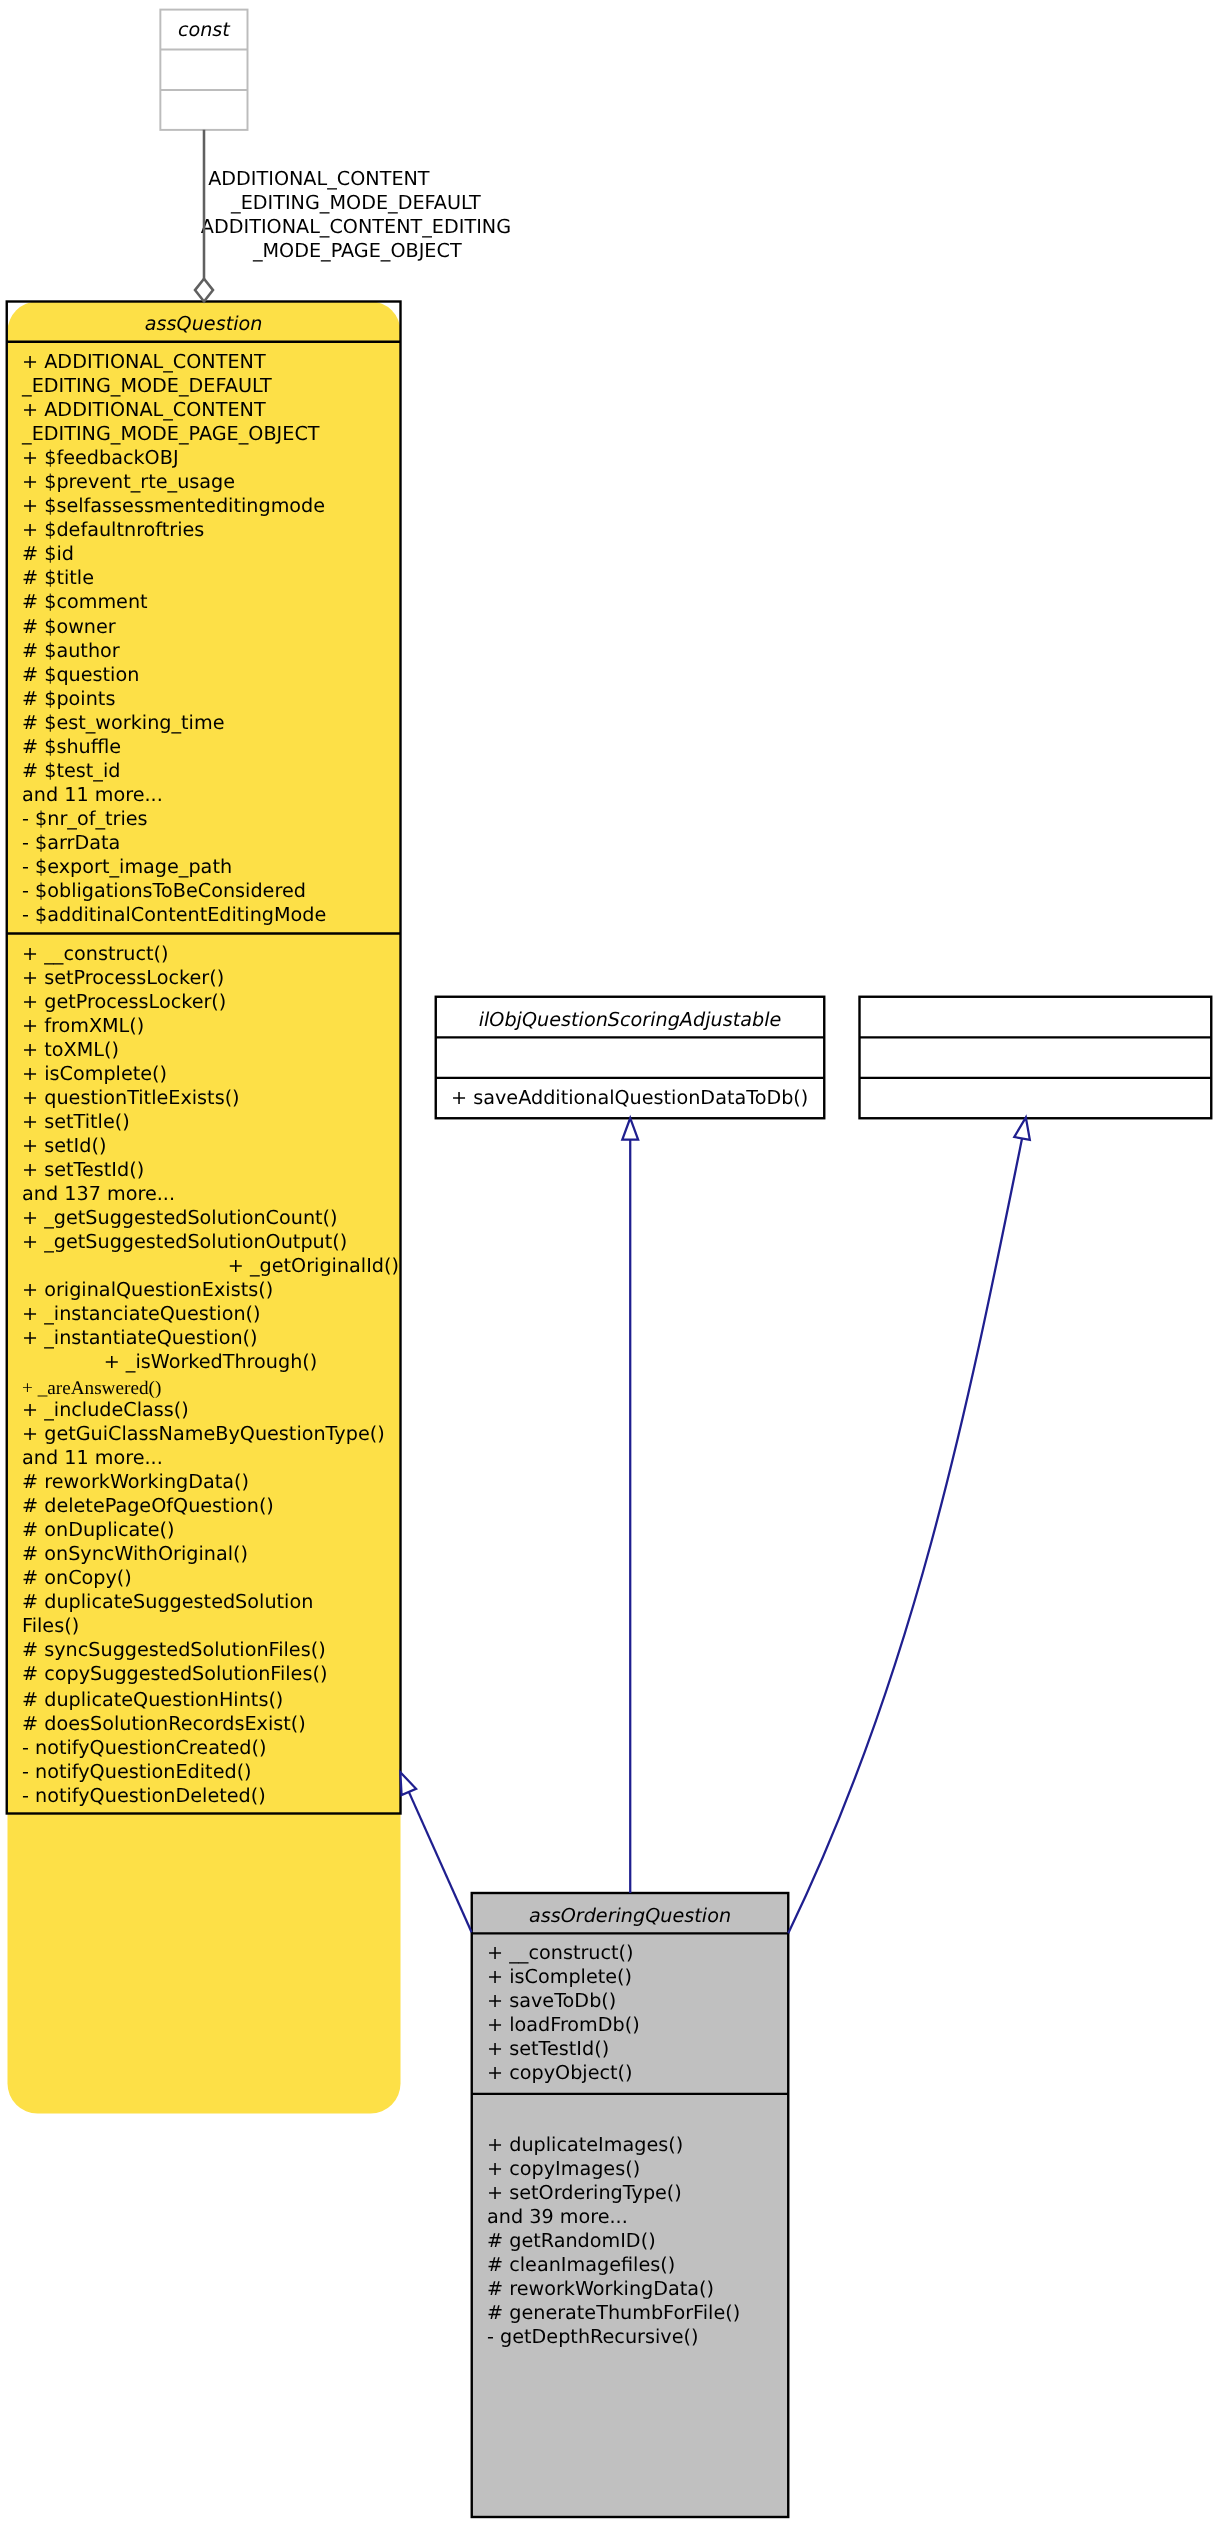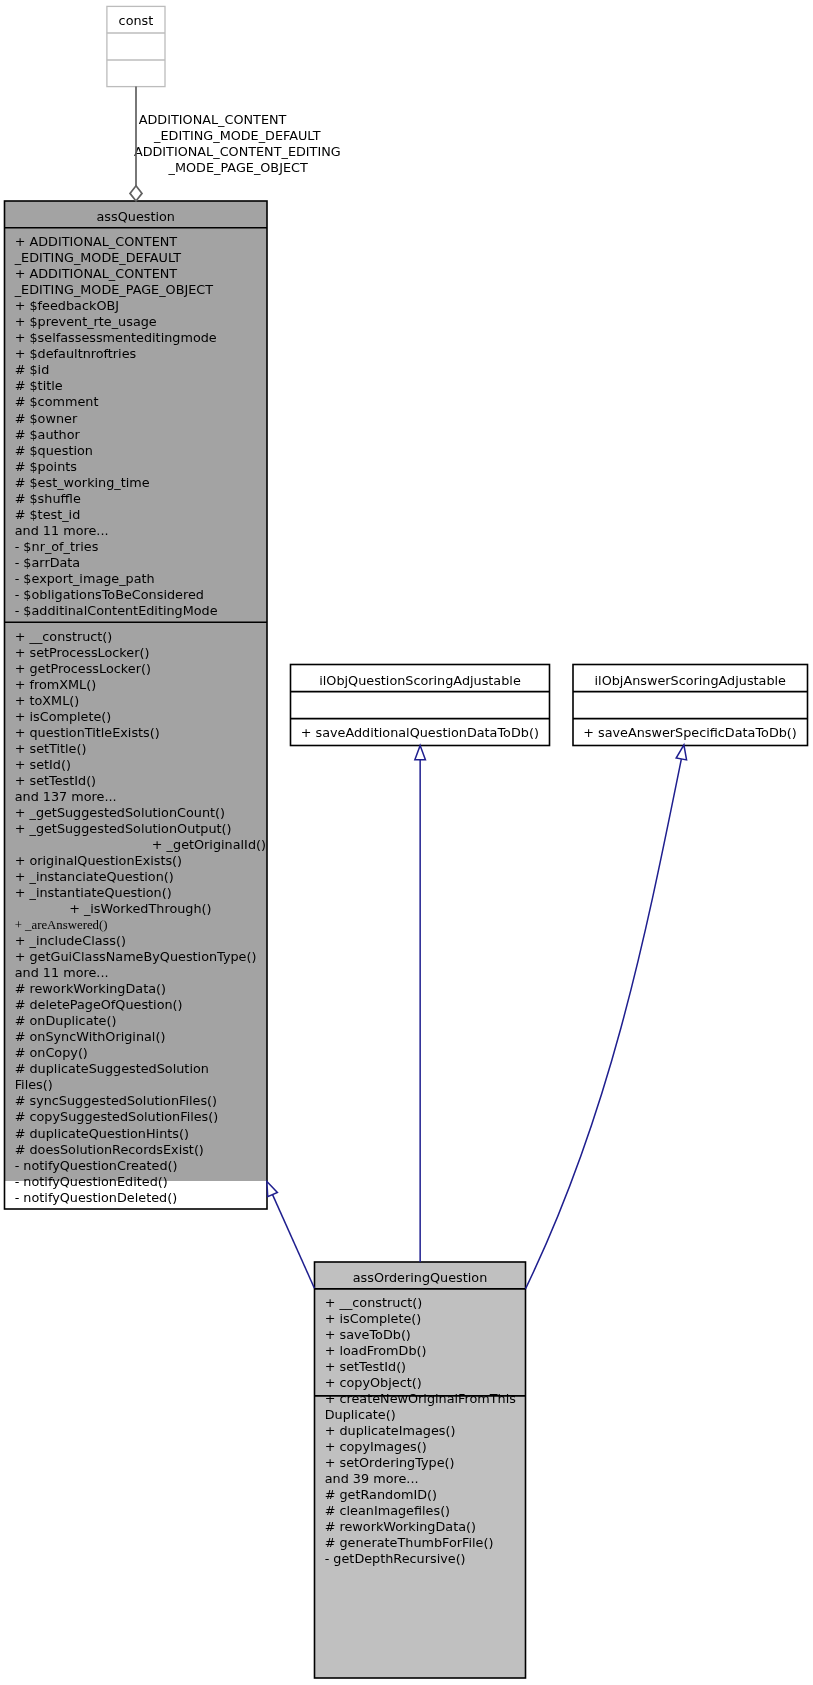--- a/index.html
+++ b/index.html
@@ -3,21 +3,21 @@
 <meta charset="utf-8">
 <style>
   html,body{margin:0;padding:0;background:#ffffff;}
   body{width:813px;height:1685px;overflow:hidden;
        font-family:"DejaVu Sans", sans-serif;color:#000000;}
   #canvas{position:relative;width:813px;height:1685px;overflow:hidden;}
   svg#frames,svg#edges{position:absolute;left:0;top:0;width:813px;height:1685px;}
   svg#frames{z-index:5;}
   svg#edges{z-index:6;}
   .node{position:absolute;box-sizing:border-box;z-index:2;}
-  .node .title{text-align:center;white-space:nowrap;box-sizing:border-box;}
+  .node .title{text-align:center;white-space:nowrap;box-sizing:border-box;font-style:italic;}
   .node .sect{position:relative;box-sizing:border-box;}
   .node .sect .row{position:absolute;right:1px;white-space:pre-wrap;}
   .edge-label{position:absolute;left:0;width:813px;z-index:3;}
   .edge-label div{position:absolute;left:0;text-align:center;white-space:pre;}
 </style>
 </head>
 <body>
 
 <div id="canvas">
 
@@ -49,21 +49,21 @@
     </g>
   </svg>
 
   <div class="node" style="left:106.9px;top:6.4px;width:58.1px;height:80.2px;background:#ffffff;">
     <div class="title" style="height:26.5px;line-height:30px;font-size:12.8px;">const</div>
     <div class="sect" style="height:27px;font-size:12.8px;line-height:16.03px;">
     </div>
     <div class="sect" style="height:26.5px;font-size:12.8px;line-height:16.03px;">
     </div>
   </div>
-  <div class="node" style="left:4.5px;top:201px;width:262.5px;height:980px;background:#a3a3a3;">
+  <div class="node" style="left:4.5px;top:201px;width:262.5px;height:1208px;background:#fde047;border-radius:20px;">
     <div class="title" style="height:27.6px;line-height:31.6px;font-size:12.8px;">assQuestion</div>
     <div class="sect" style="height:394.5px;font-size:12.8px;line-height:16.03px;">
       <div class="row" style="left:10.2px;top:5.6px;">+ ADDITIONAL_CONTENT
 _EDITING_MODE_DEFAULT</div>
       <div class="row" style="left:10.2px;top:37.66px;">+ ADDITIONAL_CONTENT
 _EDITING_MODE_PAGE_OBJECT</div>
       <div class="row" style="left:10.2px;top:69.72px;">+ $feedbackOBJ</div>
       <div class="row" style="left:10.2px;top:85.75px;">+ $prevent_rte_usage</div>
       <div class="row" style="left:10.2px;top:101.78px;">+ $selfassessmenteditingmode</div>
       <div class="row" style="left:10.2px;top:117.81px;">+ $defaultnroftries</div>
@@ -124,39 +124,29 @@
     </div>
   </div>
   <div class="node" style="left:290.5px;top:664.5px;width:259px;height:81px;background:#ffffff;">
     <div class="title" style="height:26.5px;line-height:31px;font-size:12.8px;">ilObjQuestionScoringAdjustable</div>
     <div class="sect" style="height:27px;font-size:12.8px;line-height:16.03px;">
     </div>
     <div class="sect" style="height:27px;font-size:12.8px;line-height:16.03px;">
       <div class="row" style="left:10.2px;top:7.2px;">+ saveAdditionalQuestionDataToDb()</div>
     </div>
   </div>
-  <div class="node" style="left:573px;top:664.5px;width:234.5px;height:81px;background:#ffffff;">
-    <div class="title" style="height:26.5px;line-height:31px;font-size:12.8px;">ilObjAnswerScoringAdjustable</div>
-    <div class="sect" style="height:27px;font-size:12.8px;line-height:16.03px;">
-    </div>
-    <div class="sect" style="height:27px;font-size:12.8px;line-height:16.03px;">
-      <div class="row" style="left:10.2px;top:7.2px;">+ saveAnswerSpecificDataToDb()</div>
-    </div>
-  </div>
   <div class="node" style="left:314.5px;top:1262px;width:211px;height:416px;background:#c0c0c0;">
     <div class="title" style="height:26px;line-height:32px;font-size:12.8px;">assOrderingQuestion</div>
     <div class="sect" style="height:282.5px;font-size:12.8px;line-height:16.03px;">
       <div class="row" style="left:10.2px;top:6.9px;">+ __construct()</div>
       <div class="row" style="left:10.2px;top:22.93px;">+ isComplete()</div>
       <div class="row" style="left:10.2px;top:38.96px;">+ saveToDb()</div>
       <div class="row" style="left:10.2px;top:54.99px;">+ loadFromDb()</div>
       <div class="row" style="left:10.2px;top:71.02px;">+ setTestId()</div>
       <div class="row" style="left:10.2px;top:87.05px;">+ copyObject()</div>
-      <div class="row" style="left:10.2px;top:103.08px;">+ createNewOriginalFromThis
-Duplicate()</div>
       <div class="row" style="left:10.2px;top:135.14px;">+ duplicateImages()</div>
       <div class="row" style="left:10.2px;top:151.17px;">+ copyImages()</div>
       <div class="row" style="left:10.2px;top:167.2px;">+ setOrderingType()</div>
       <div class="row" style="left:10.2px;top:183.23px;">and 39 more...</div>
       <div class="row" style="left:10.2px;top:199.26px;"># getRandomID()</div>
       <div class="row" style="left:10.2px;top:215.29px;"># cleanImagefiles()</div>
       <div class="row" style="left:10.2px;top:231.32px;"># reworkWorkingData()</div>
       <div class="row" style="left:10.2px;top:247.35px;"># generateThumbForFile()</div>
       <div class="row" style="left:10.2px;top:263.38px;">- getDepthRecursive()</div>
     </div>

